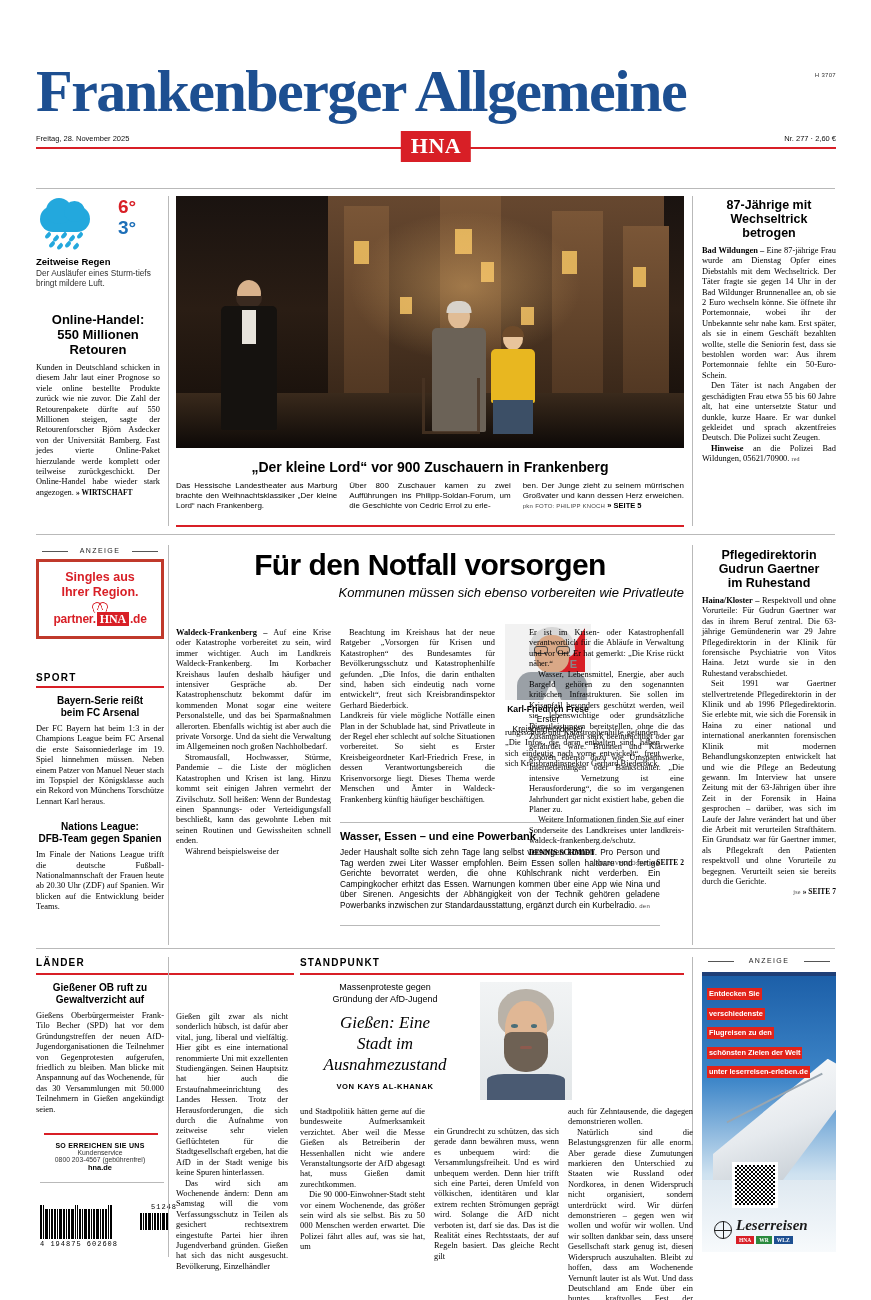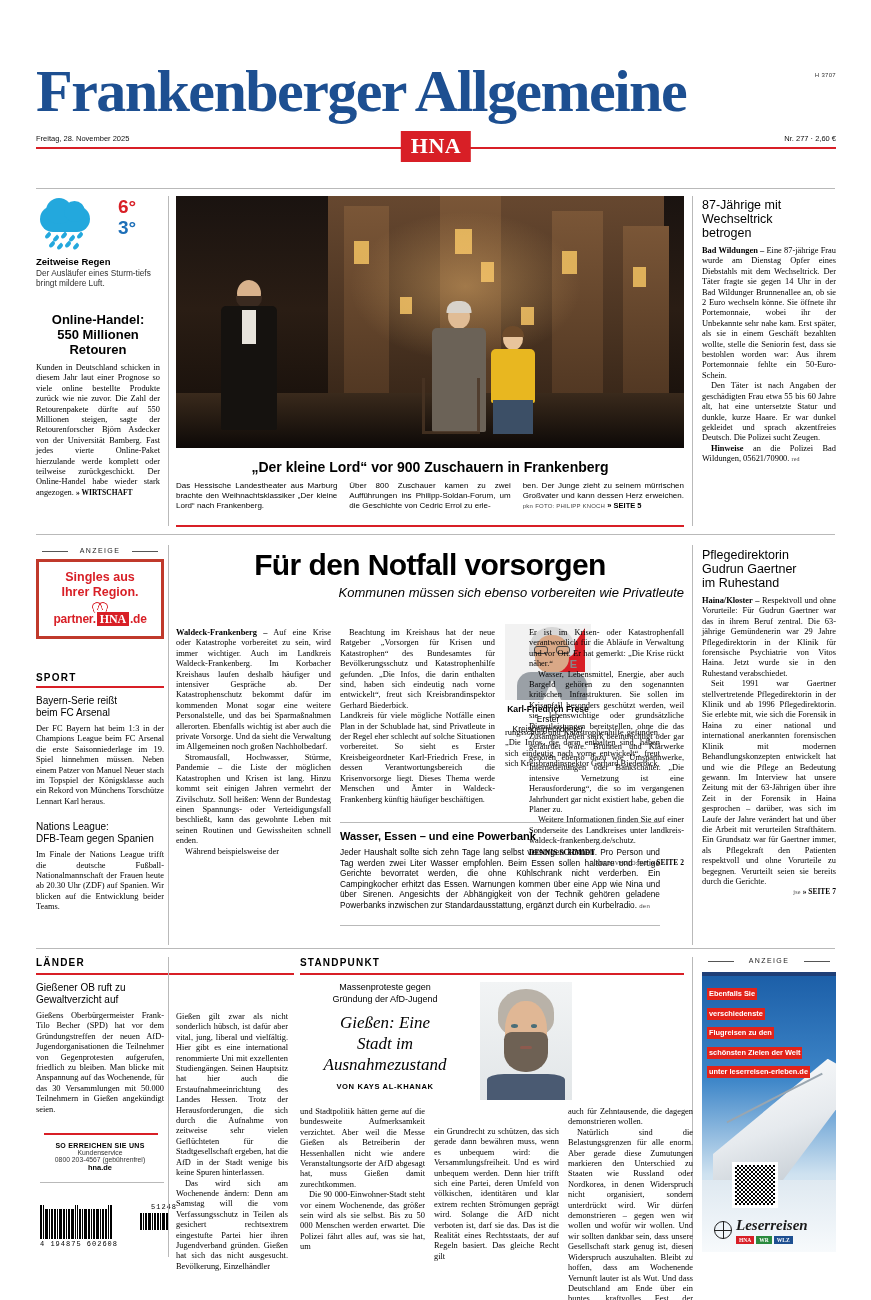--- a/index.html
+++ b/index.html
@@ -39,21 +39,21 @@
   .redline { position:absolute; height:2px; background:#d81f26; }
   .body-serif {
     font-family:"Liberation Serif", serif; font-size:8.4px; line-height:10.4px;
     text-align:justify; hyphens:auto;
   }
   .body-sans {
     font-family:"Liberation Sans", sans-serif; font-size:8.3px; line-height:10.6px;
     text-align:justify; hyphens:auto;
   }
   .kicker-head {
-    font-weight:400; font-size:12.5px; line-height:14px; 
+    font-weight:700; font-size:12.5px; line-height:14px; text-align:center;
   }
   .sec-label {
     font-weight:700; font-size:10px; letter-spacing:1.2px; text-align:left;
   }
   .dateline { font-weight:700; }
   .seite { font-weight:700; font-size:7.5px; }
   .credit { font-size:6px; color:#444; letter-spacing:.2px; }
 
   
   .weather { position:absolute; left:36px; top:196px; width:130px; }
@@ -558,21 +558,21 @@
 
   <div style="position:absolute; left:702px; top:957px; width:134px;">
     <div class="anzeige">ANZEIGE</div>
   </div>
   <div style="position:absolute; left:702px; top:972px; width:134px; height:4px; background:#1f3f77;"></div>
   <div class="reise" style="position:absolute; left:702px; top:976px; width:134px; height:276px;">
     <div class="wing"></div>
     <div class="wing-ln"></div>
     <div class="clouds"></div>
     <div class="reise-lines">
-      <span>Ebenfalls Sie</span><br>
+      <span>Entdecken Sie</span><br>
       <span>verschiedenste</span><br>
       <span>Flugreisen zu den</span><br>
       <span>schönsten Zielen der Welt</span><br>
       <span>unter leserreisen-erleben.de</span>
     </div>
     <div class="qr">
         <i></i>
       </div>
     <div class="reise-logo">
       <span class="globe"></span>

